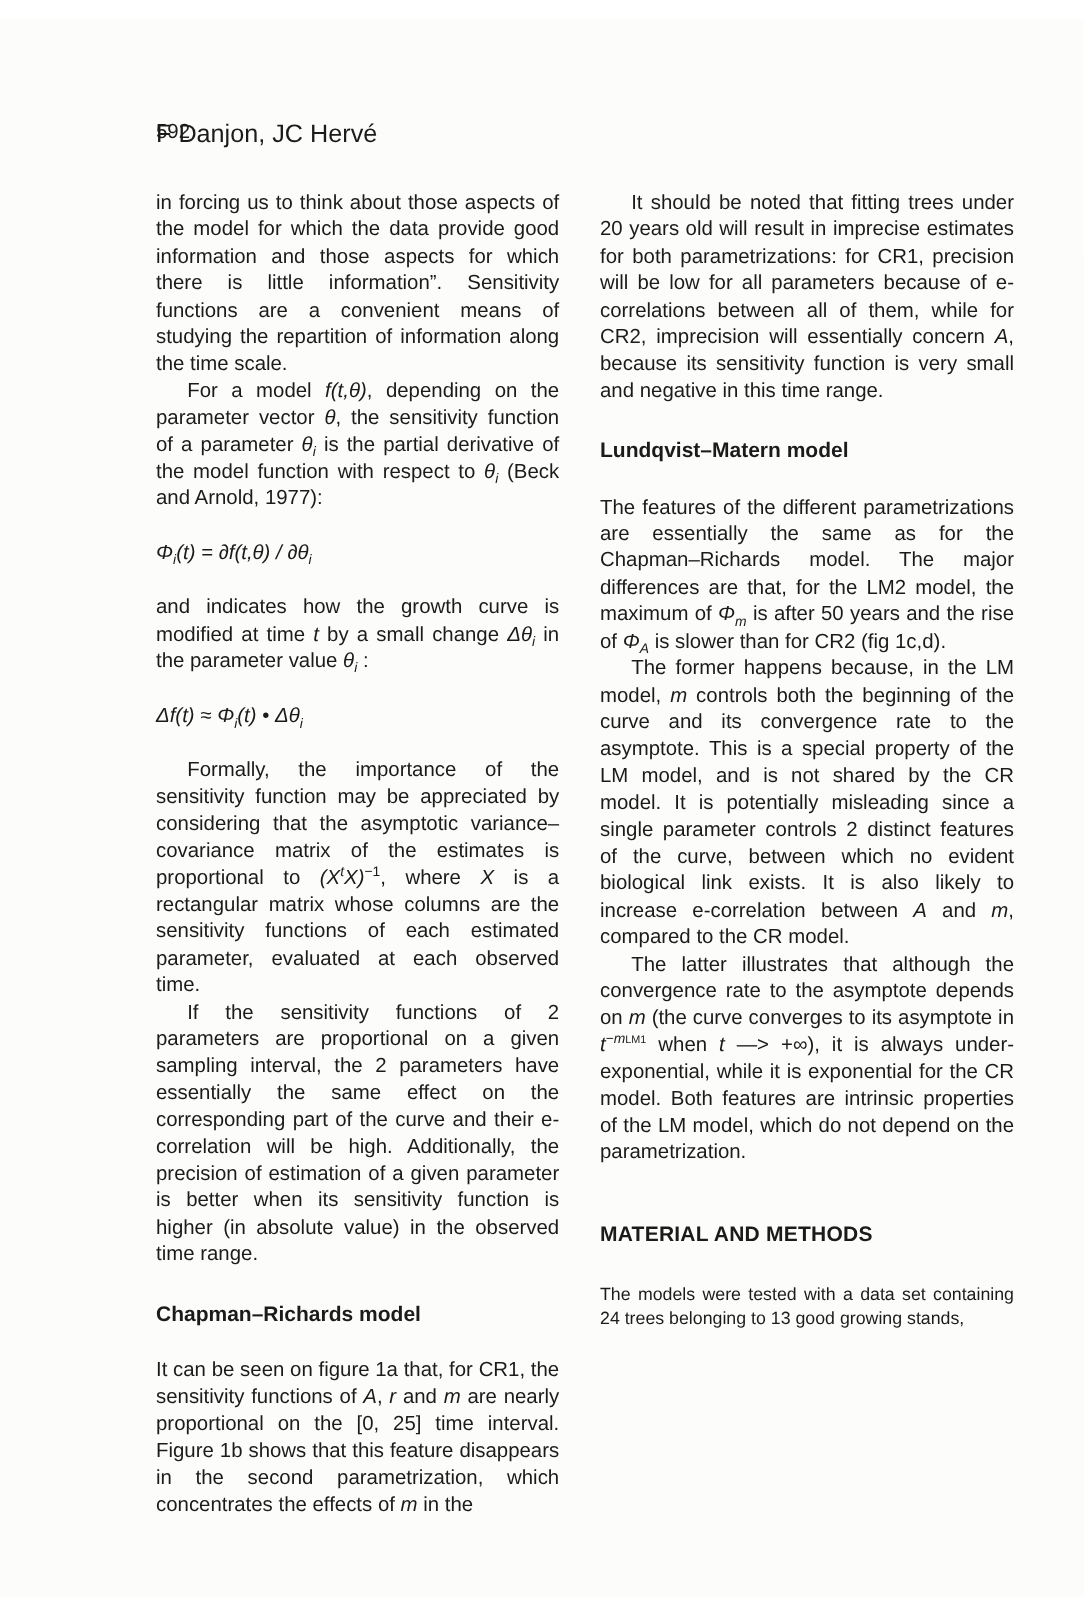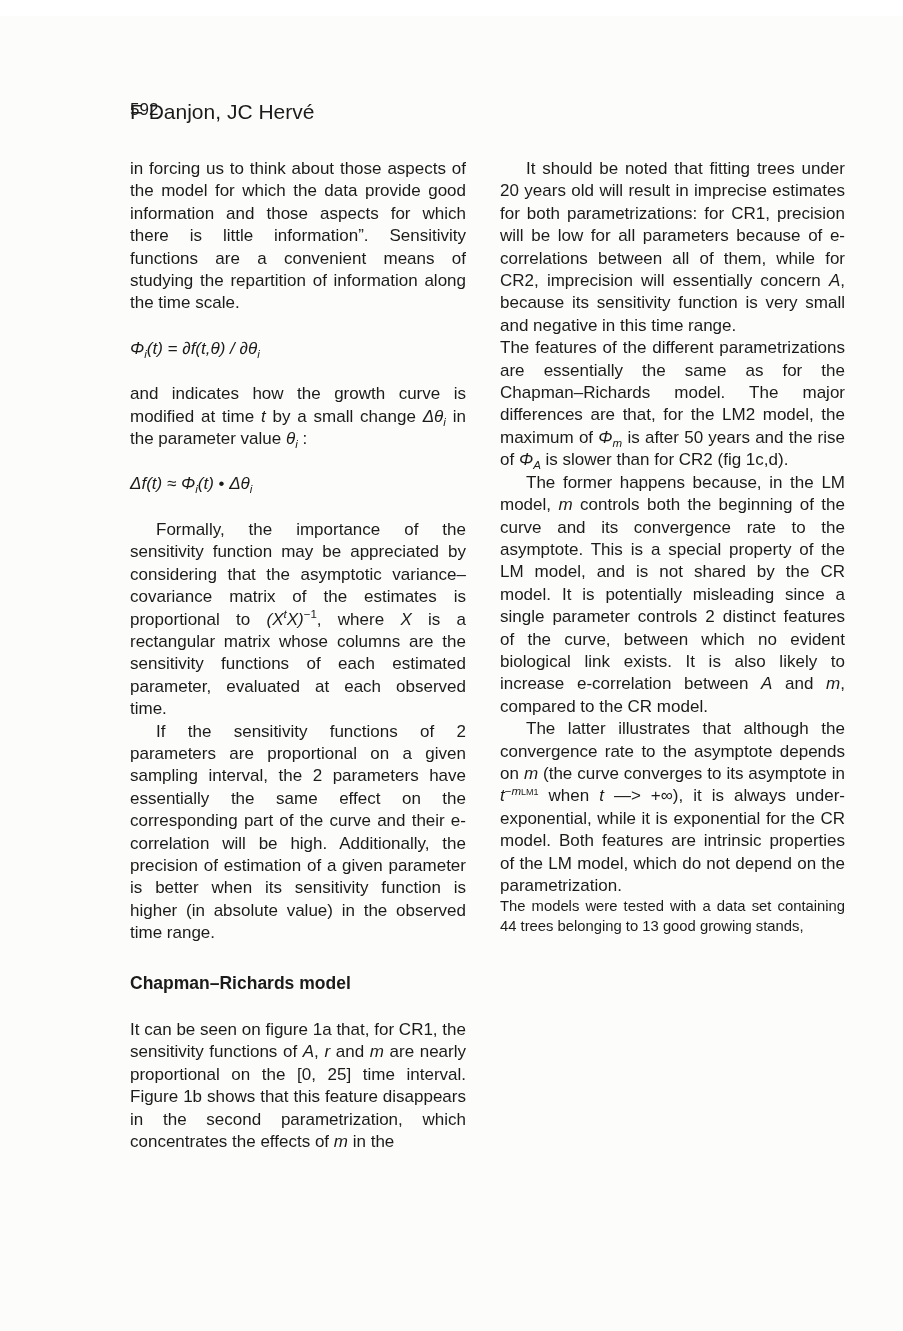--- a/index.html
+++ b/index.html
@@ -87,33 +87,36 @@
 </head>
 <body>
 
 <div class="page">
 
   <span class="pagenum">592</span>
   <span class="runhead">F Danjon, JC Hervé</span>
 
   <div class="col col-left">
     <p class="para">in forcing us to think about those aspects of the model for which the data provide good information and those aspects for which there is little information”. Sensitivity functions are a convenient means of studying the repartition of information along the time scale.</p>
+    <p class="para indent">For a model <i>f(t,θ)</i>, depending on the parameter vector <i>θ</i>, the sensitivity function of a parameter <i>θ<sub>i</sub></i> is the partial derivative of the model function with respect to <i>θ<sub>i</sub></i> (Beck and Arnold, 1977):</p>
     <div class="equation"><i>Φ<sub>i</sub>(t) = ∂f(t,θ) / ∂θ<sub>i</sub></i></div>
     <p class="para">and indicates how the growth curve is modified at time <i>t</i> by a small change <i>Δθ<sub>i</sub></i> in the parameter value <i>θ<sub>i</sub></i> :</p>
     <div class="equation"><i>Δf(t) ≈ Φ<sub>i</sub>(t)</i> • <i>Δθ<sub>i</sub></i></div>
     <p class="para indent">Formally, the importance of the sensitivity function may be appreciated by considering that the asymptotic variance–covariance matrix of the estimates is proportional to <i>(X<sup>t</sup>X)</i><sup>−1</sup>, where <i>X</i> is a rectangular matrix whose columns are the sensitivity functions of each estimated parameter, evaluated at each observed time.</p>
     <p class="para indent">If the sensitivity functions of 2 parameters are proportional on a given sampling interval, the 2 parameters have essentially the same effect on the corresponding part of the curve and their e-correlation will be high. Additionally, the precision of estimation of a given parameter is better when its sensitivity function is higher (in absolute value) in the observed time range.</p>
     <h3 class="heading">Chapman–Richards model</h3>
     <p class="para">It can be seen on figure 1a that, for CR1, the sensitivity functions of <i>A</i>, <i>r</i> and <i>m</i> are nearly proportional on the [0, 25] time interval. Figure 1b shows that this feature disappears in the second parametrization, which concentrates the effects of <i>m</i> in the</p>
   </div>
 
   <div class="col col-right">
     <p class="para indent">It should be noted that fitting trees under 20 years old will result in imprecise estimates for both parametrizations: for CR1, precision will be low for all parameters because of e-correlations between all of them, while for CR2, imprecision will essentially concern <i>A</i>, because its sensitivity function is very small and negative in this time range.</p>
+    <h3 class="heading">Lundqvist–Matern model</h3>
     <p class="para">The features of the different parametrizations are essentially the same as for the Chapman–Richards model. The major differences are that, for the LM2 model, the maximum of <i>Φ<sub>m</sub></i> is after 50 years and the rise of <i>Φ<sub>A</sub></i> is slower than for CR2 (fig 1c,d).</p>
     <p class="para indent">The former happens because, in the LM model, <i>m</i> controls both the beginning of the curve and its convergence rate to the asymptote. This is a special property of the LM model, and is not shared by the CR model. It is potentially misleading since a single parameter controls 2 distinct features of the curve, between which no evident biological link exists. It is also likely to increase e-correlation between <i>A</i> and <i>m</i>, compared to the CR model.</p>
     <p class="para indent">The latter illustrates that although the convergence rate to the asymptote depends on <i>m</i> (the curve converges to its asymptote in <i>t</i><sup>−<i>m</i><small>LM1</small></sup> when <i>t</i> —&gt; +∞), it is always under-exponential, while it is exponential for the CR model. Both features are intrinsic properties of the LM model, which do not depend on the parametrization.</p>
-    <p class="para-small">The models were tested with a data set containing 44 trees belonging to 13 good growing stands,</p>
+    <h3 class="heading-caps">MATERIAL AND METHODS</h3>
+    <p class="para-small">The models were tested with a data set containing 24 trees belonging to 13 good growing stands,</p>
   </div>
 
   <div class="bottom-bar"></div>
   <div class="corner-notch"></div>
 
 </div>
 
 </body></html>

